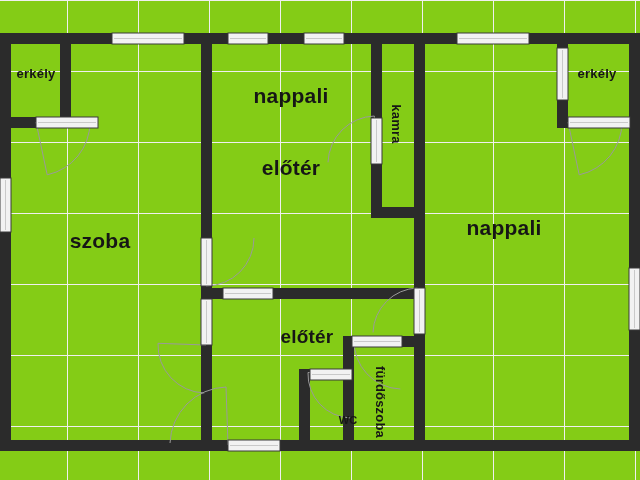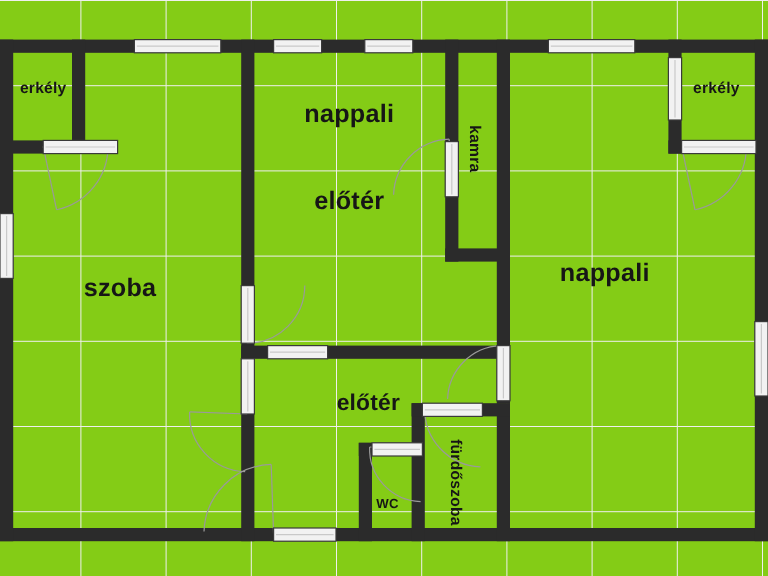--- a/index.html
+++ b/index.html
@@ -30,21 +30,21 @@
     color:#161616;
     font-weight:700;
     white-space:nowrap;
     letter-spacing:.2px;
     transform:translate(-50%,-50%);
     pointer-events:none;
   }
   .lbl-xl{font-size:21px;}
   .lbl-lg{font-size:19px;}
   .lbl-md{font-size:13px;}
-  .lbl-sm{font-size:11px;}
+  .lbl-sm{font-size:11px;margin-left:25px;}
   .rot{transform:translate(-50%,-50%) rotate(90deg);}
 </style>
 </head>
 <body>
 
 <div id="plan">
 
   <div id="grid"></div>
 
   <div id="svgwrap">

